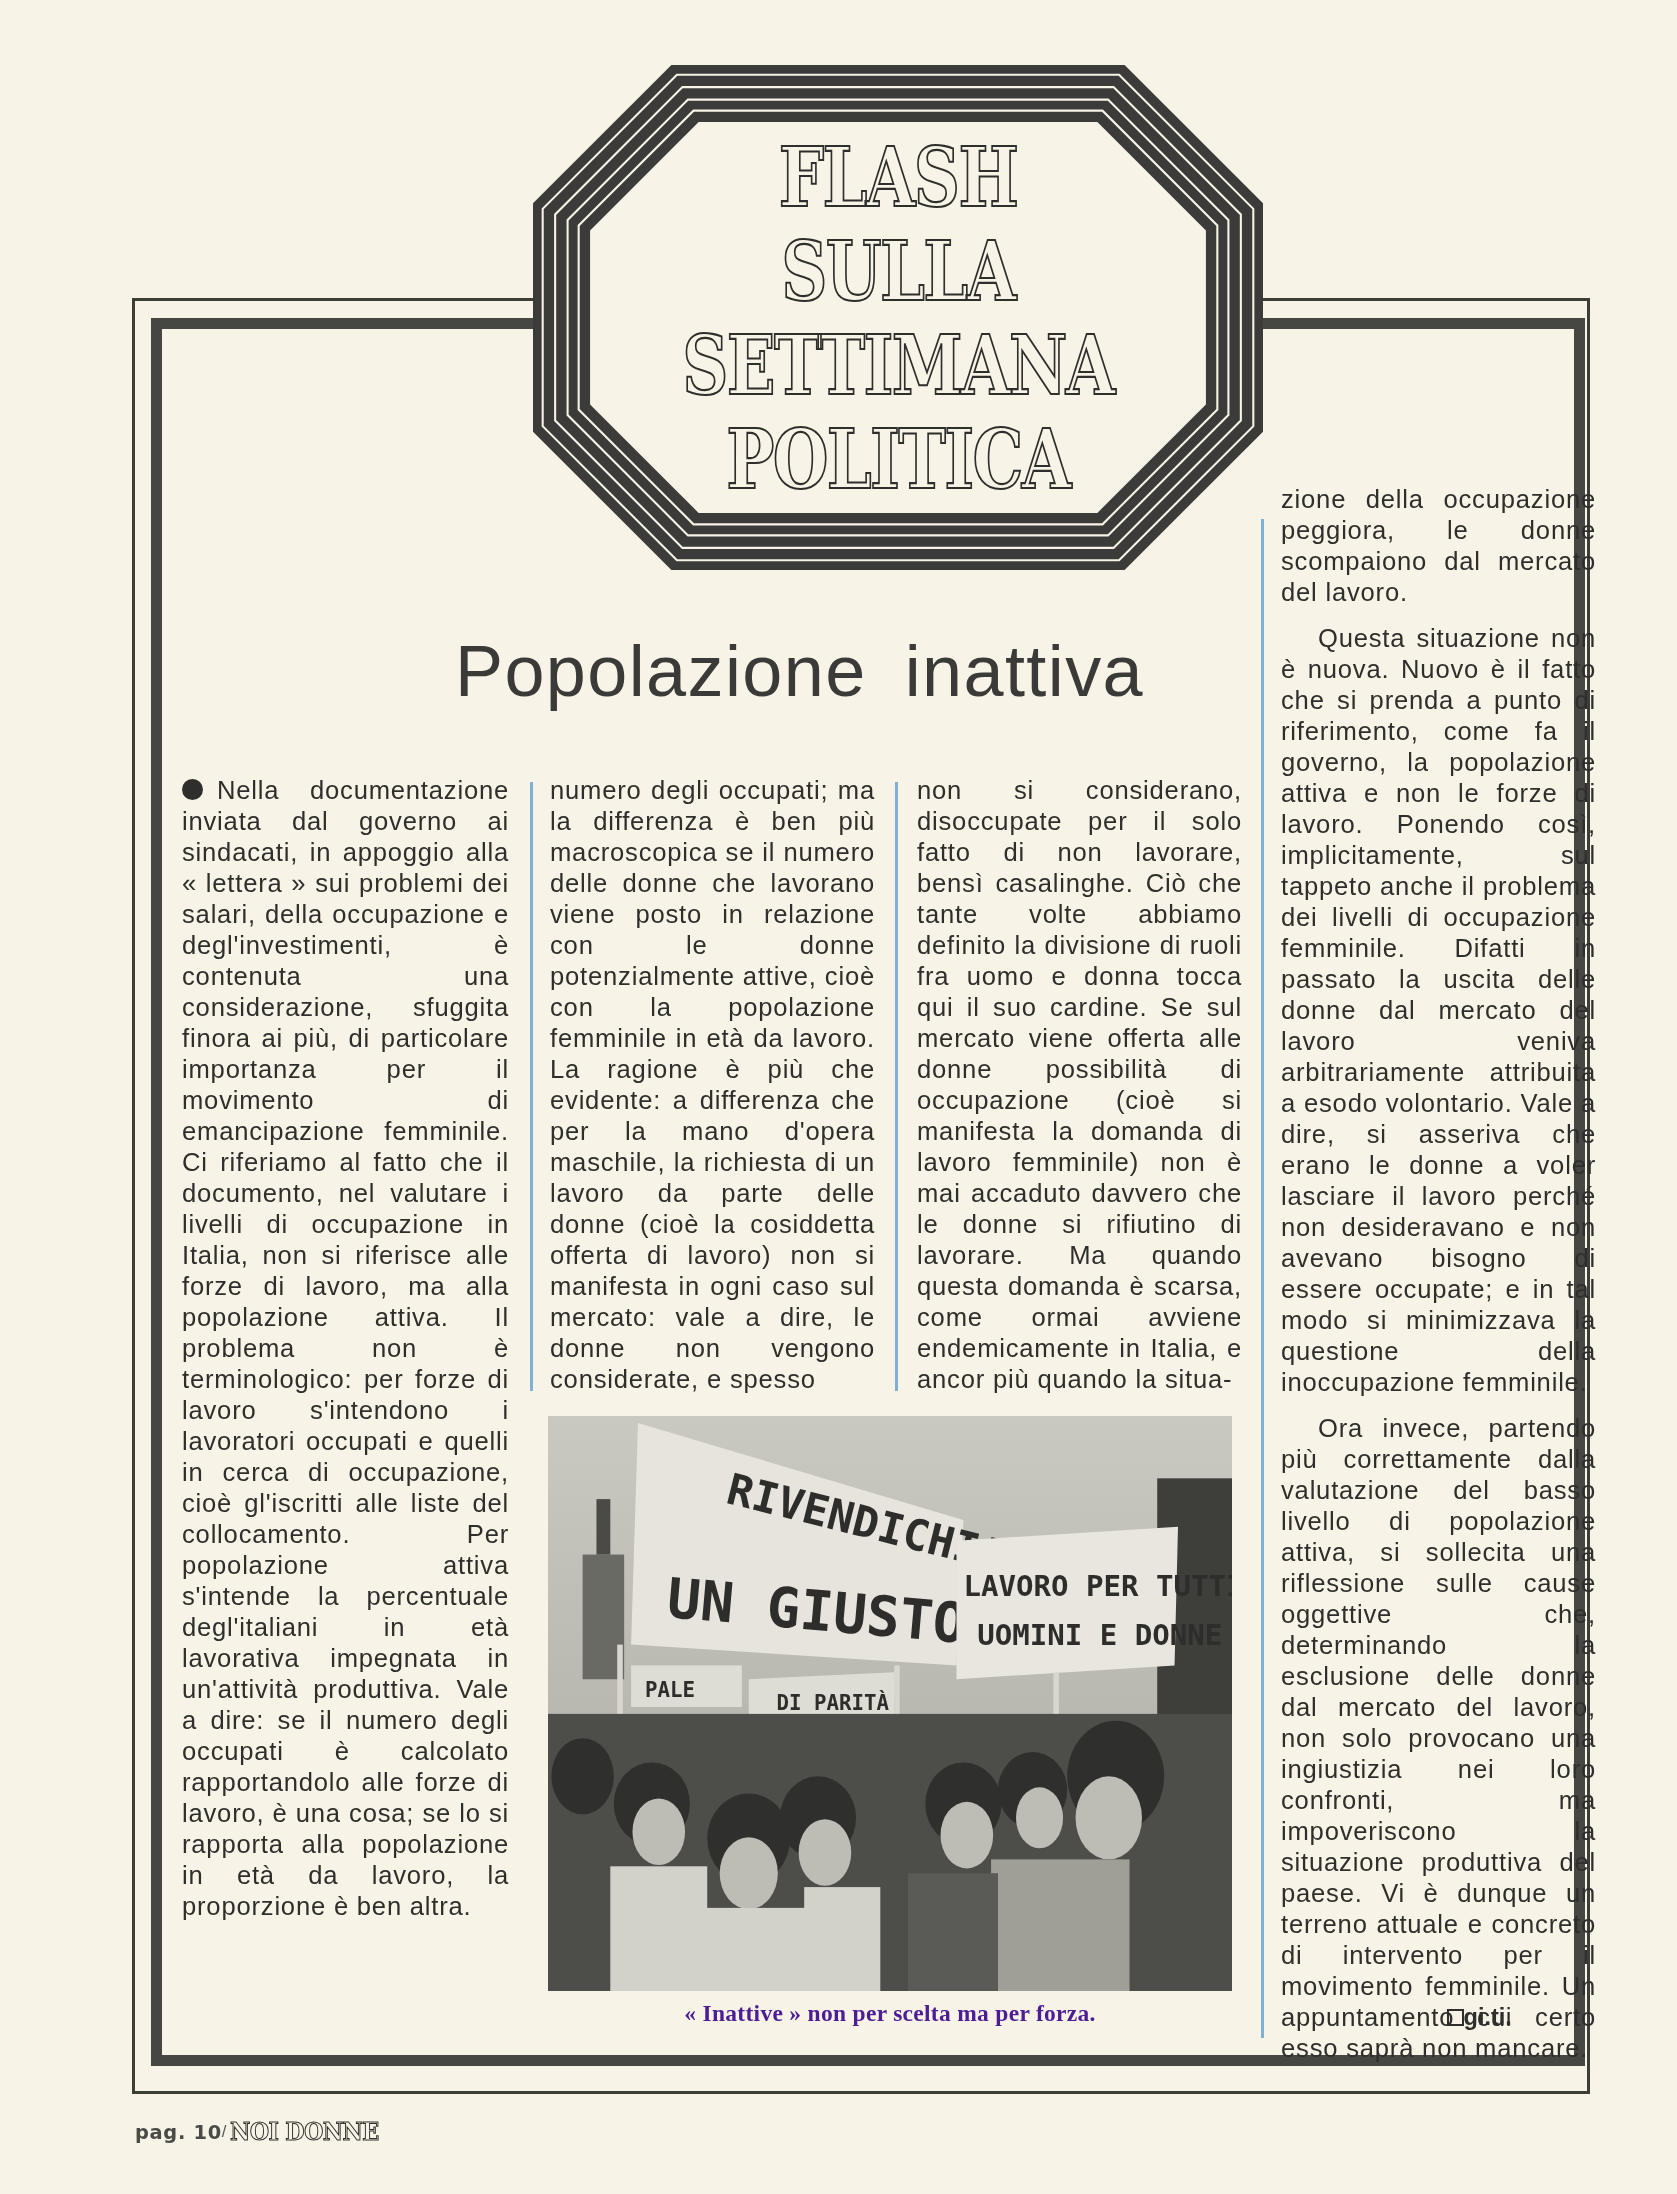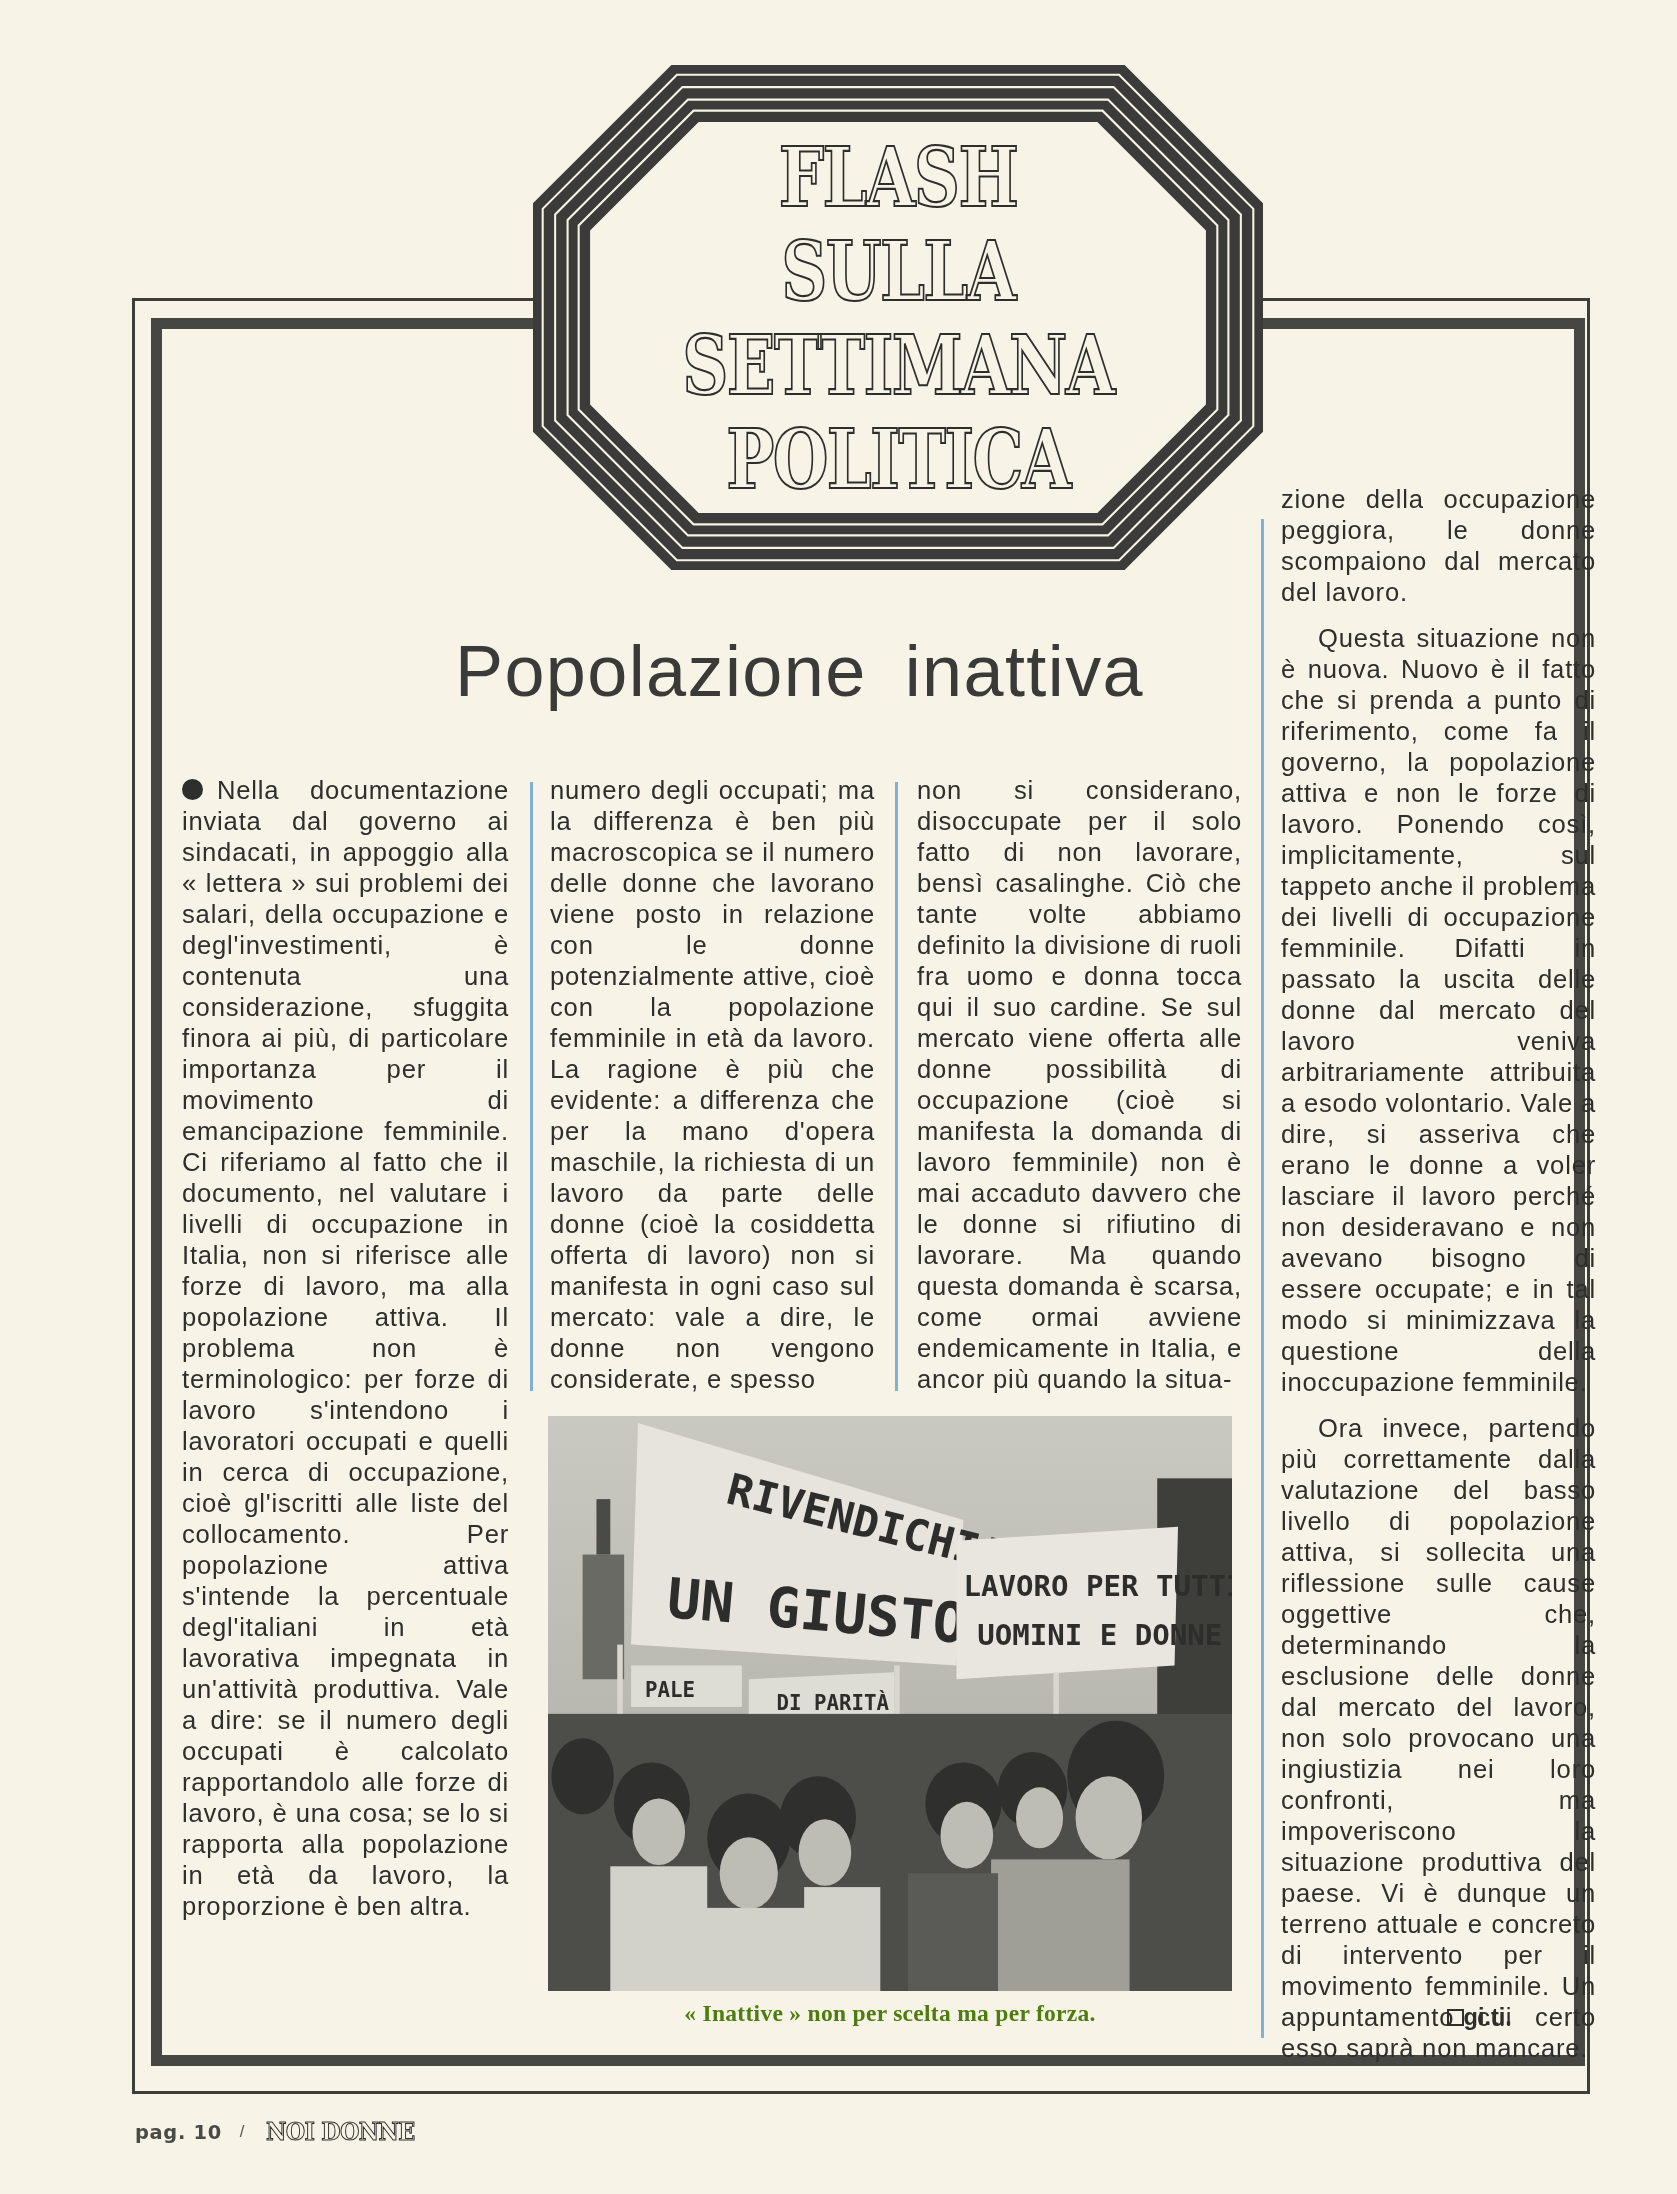--- a/index.html
+++ b/index.html
@@ -46,29 +46,29 @@
   .rule { width: 2.8px; background: #7fb1d6; }
   .rule2 { left: 530px; top: 782px; height: 609px; }
   .rule3 { left: 895px; top: 782px; height: 609px; }
   .rule4 { left: 1261px; top: 519px; height: 1519px; }
   .bullet { display: inline-block; width: 21px; height: 21px; border-radius: 50%; background: #2e2e2c; margin-right: 14px; vertical-align: -1.4px; }
   
   .photo { left: 548px; top: 1416px; width: 684px; height: 575px; background: #6e6e69; overflow: hidden; }
   .photo svg { width: 100%; height: 100%; display: block; }
   .caption {
     left: 548px; top: 2000px; width: 684px; text-align: center;
-    font-family: "Liberation Serif", serif; font-weight: bold; font-size: 23.5px; color: #4d7c0f; letter-spacing: 0.3px;
+    font-family: "Liberation Serif", serif; font-weight: bold; font-size: 23.5px; color: #4c1d95; letter-spacing: 0.3px;
   }
   .signature {
     left: 1447px; top: 2004px; width: 145px; font-weight: bold; font-size: 23.5px; color: #2e2e2c;
     display: flex; align-items: center; 
   }
   .sig-box { width: 16.6px; height: 16.6px; border: 2.1px solid #2e2e2c; box-sizing: border-box; display: inline-block; }
   
-  .footer { left: 135px; top: 2118px; display: flex; align-items: center; gap: 18px; }
+  .footer { left: 135px; top: 2118px; display: flex; align-items: center; }
   .footer-page { font-family: "DejaVu Sans", sans-serif; font-weight: bold; font-size: 19.4px; color: #4a4a47; letter-spacing: 0.7px; }
   .footer-slash { font-size: 16.6px; color: #555; }
   .footer-logo {
     font-family: "DejaVu Serif", serif; font-weight: bold; font-size: 23.5px; color: #f7f3e6;
     -webkit-text-stroke: 1px #2e2e2c; letter-spacing: -0.7px; transform: scaleX(0.95);
   }
   .banner-text { font-family: "DejaVu Sans Mono", monospace; font-weight: bold; fill: #2d2d2b; }
 </style>
 </head>
 <body>

